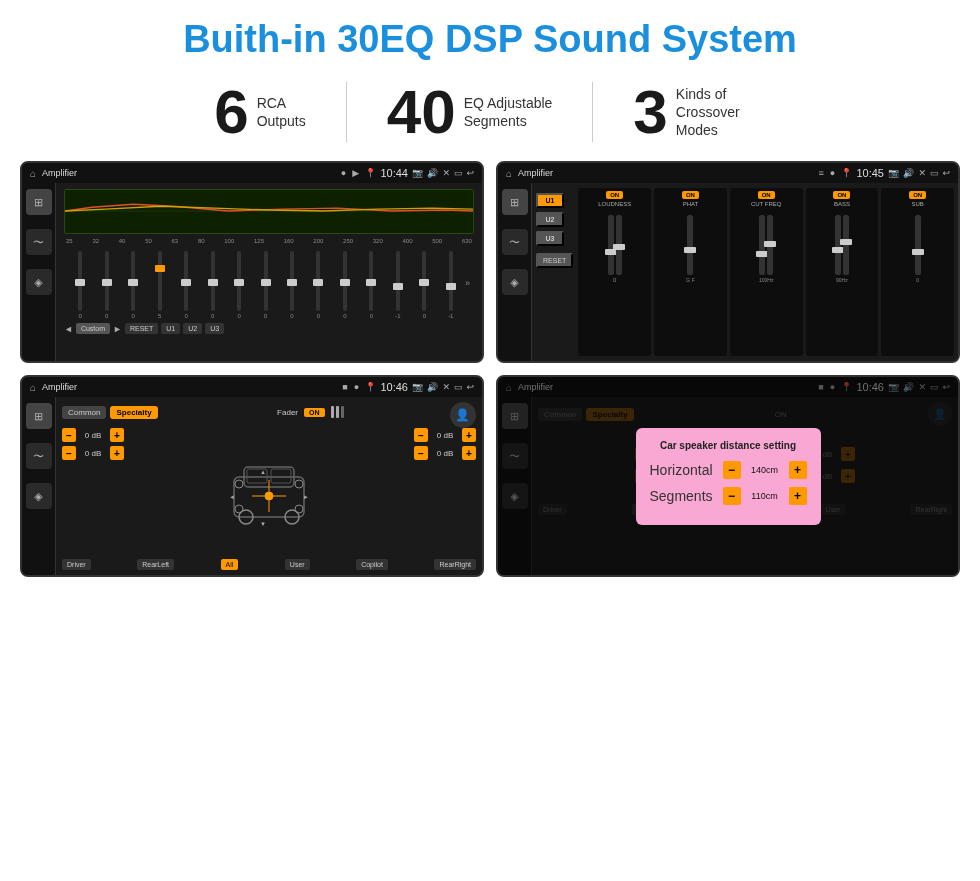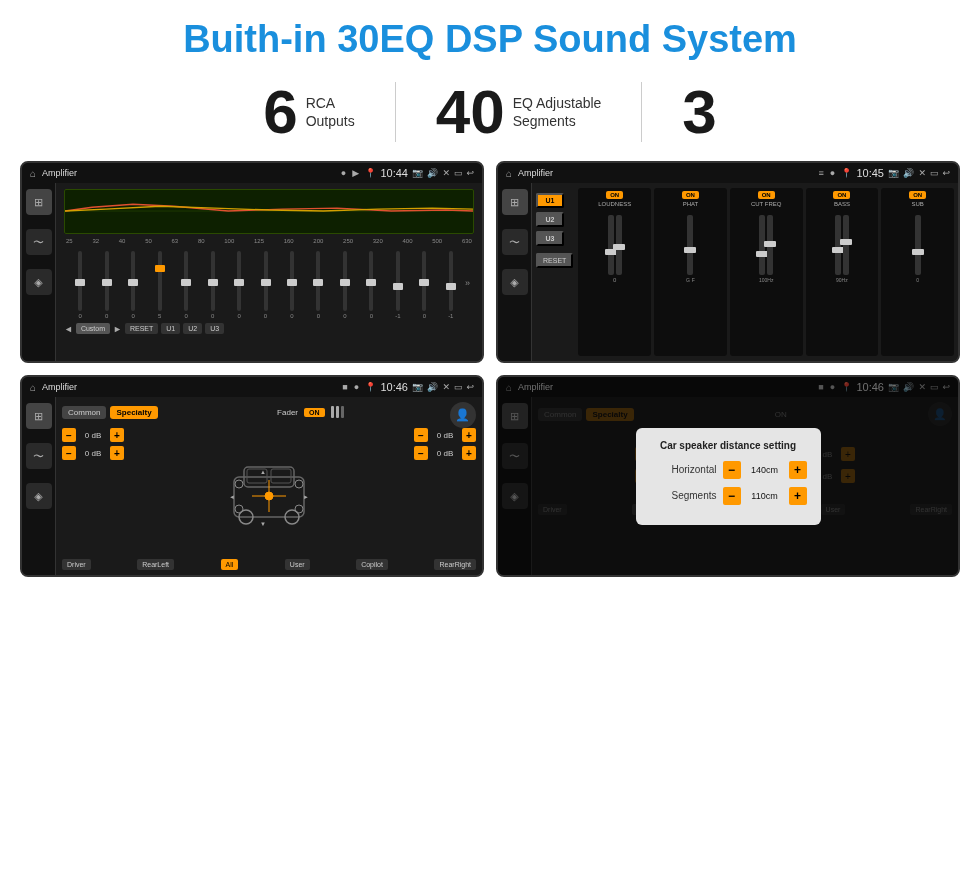--- a/index.html
+++ b/index.html
@@ -361,39 +361,39 @@
     .dialog-overlay {
       position: absolute;
       top: 0; left: 0; right: 0; bottom: 0;
       background: rgba(0,0,0,0.5);
       display: flex;
       align-items: center;
       justify-content: center;
       z-index: 10;
     }
     .dialog-box {
-      background: #e5e5e5;
+      background: #f9a8d4;
       border-radius: 6px;
       padding: 12px 14px;
       width: 185px;
     }
     .dialog-title {
       font-size: 10px;
       font-weight: bold;
       color: #222;
       text-align: center;
       margin-bottom: 10px;
     }
     .dialog-row {
       display: flex;
       align-items: center;
       gap: 6px;
       margin-bottom: 8px;
     }
-    .dialog-label { font-size: 10px; color: #333; flex: 1; text-align: right; }
+    .dialog-label { font-size: 14px; color: #333; flex: 1; }
     .dialog-minus {
       width: 18px;
       height: 18px;
       background: #f90;
       color: #000;
       font-size: 12px;
       border-radius: 2px;
       display: flex;
       align-items: center;
       justify-content: center;
@@ -446,20 +446,21 @@
     <span class="stat-label">RCA<br>Outputs</span>
   </div>
   <div class="stat-divider"></div>
   <div class="stat-item">
     <span class="stat-number">40</span>
     <span class="stat-label">EQ Adjustable<br>Segments</span>
   </div>
   <div class="stat-divider"></div>
   <div class="stat-item">
     <span class="stat-number">3</span>
+    <span class="stat-label">Kinds of<br>Crossover Modes</span>
   </div>
 </div>
 
 <div class="screens-grid">
 
   <div class="screen-wrapper">
     <div class="status-bar">
       <span class="status-icon">⌂</span>
       <span class="status-text">Amplifier</span>
       <span class="s-icon">●</span>

